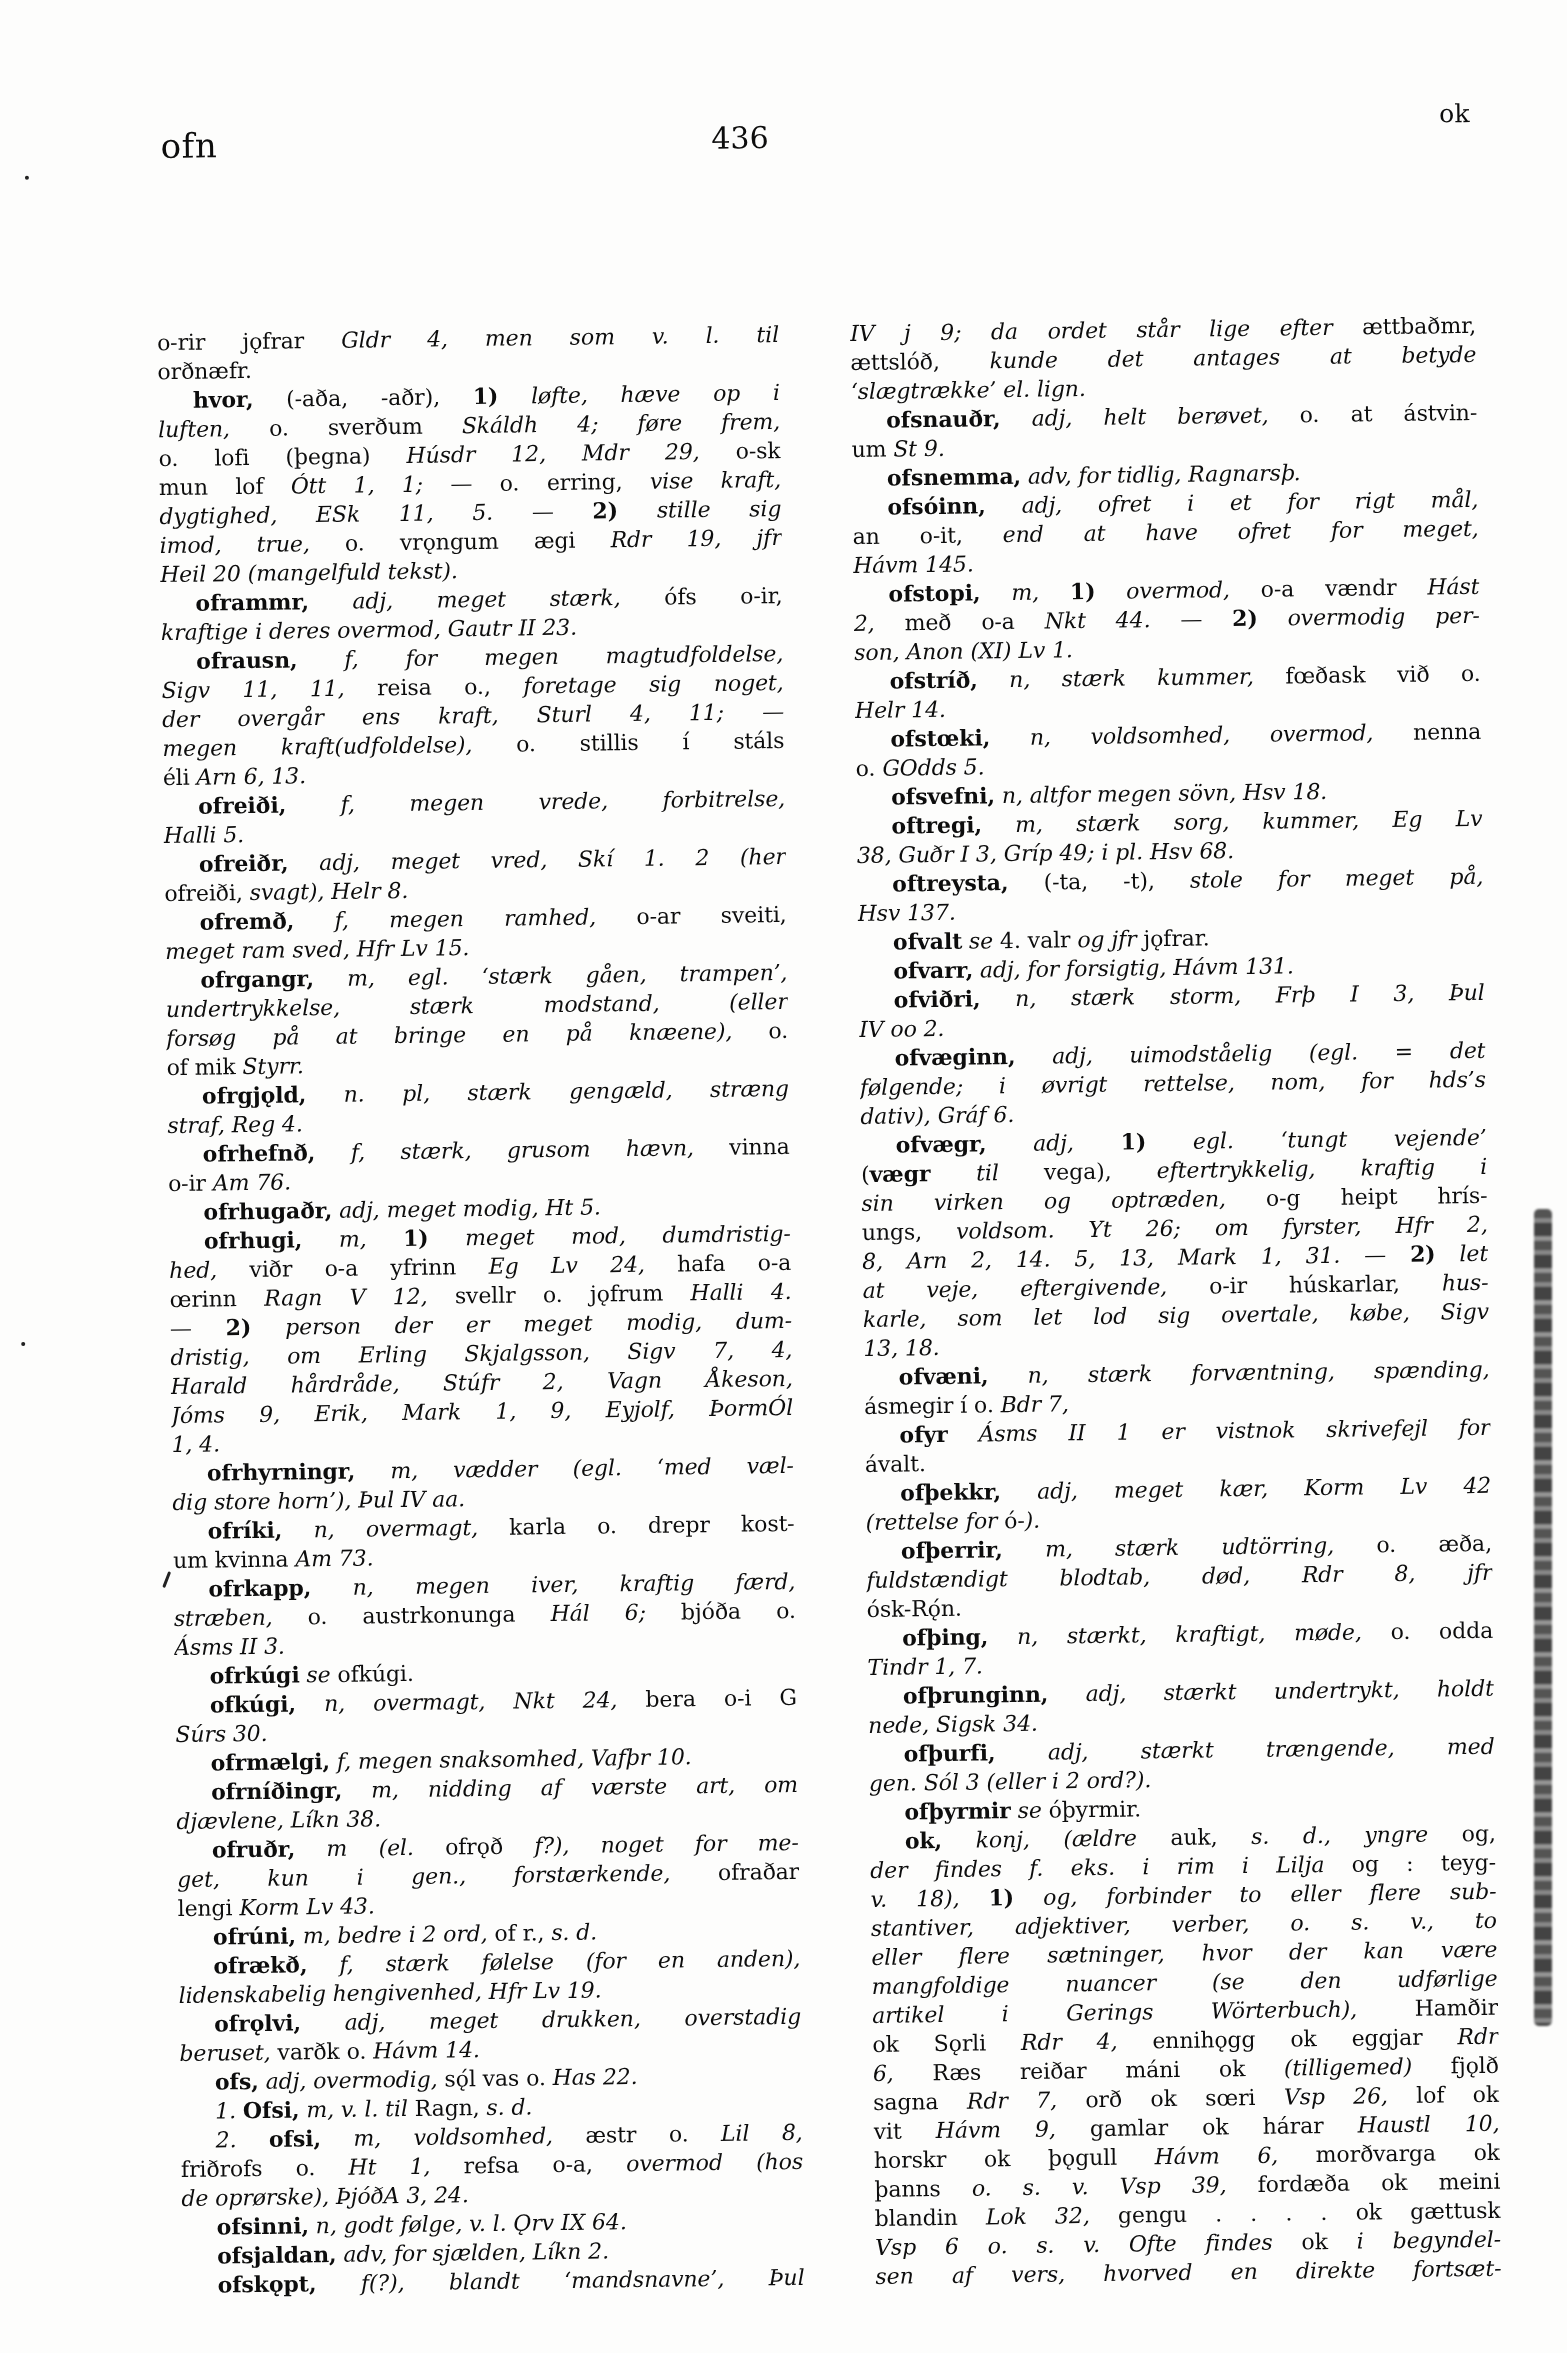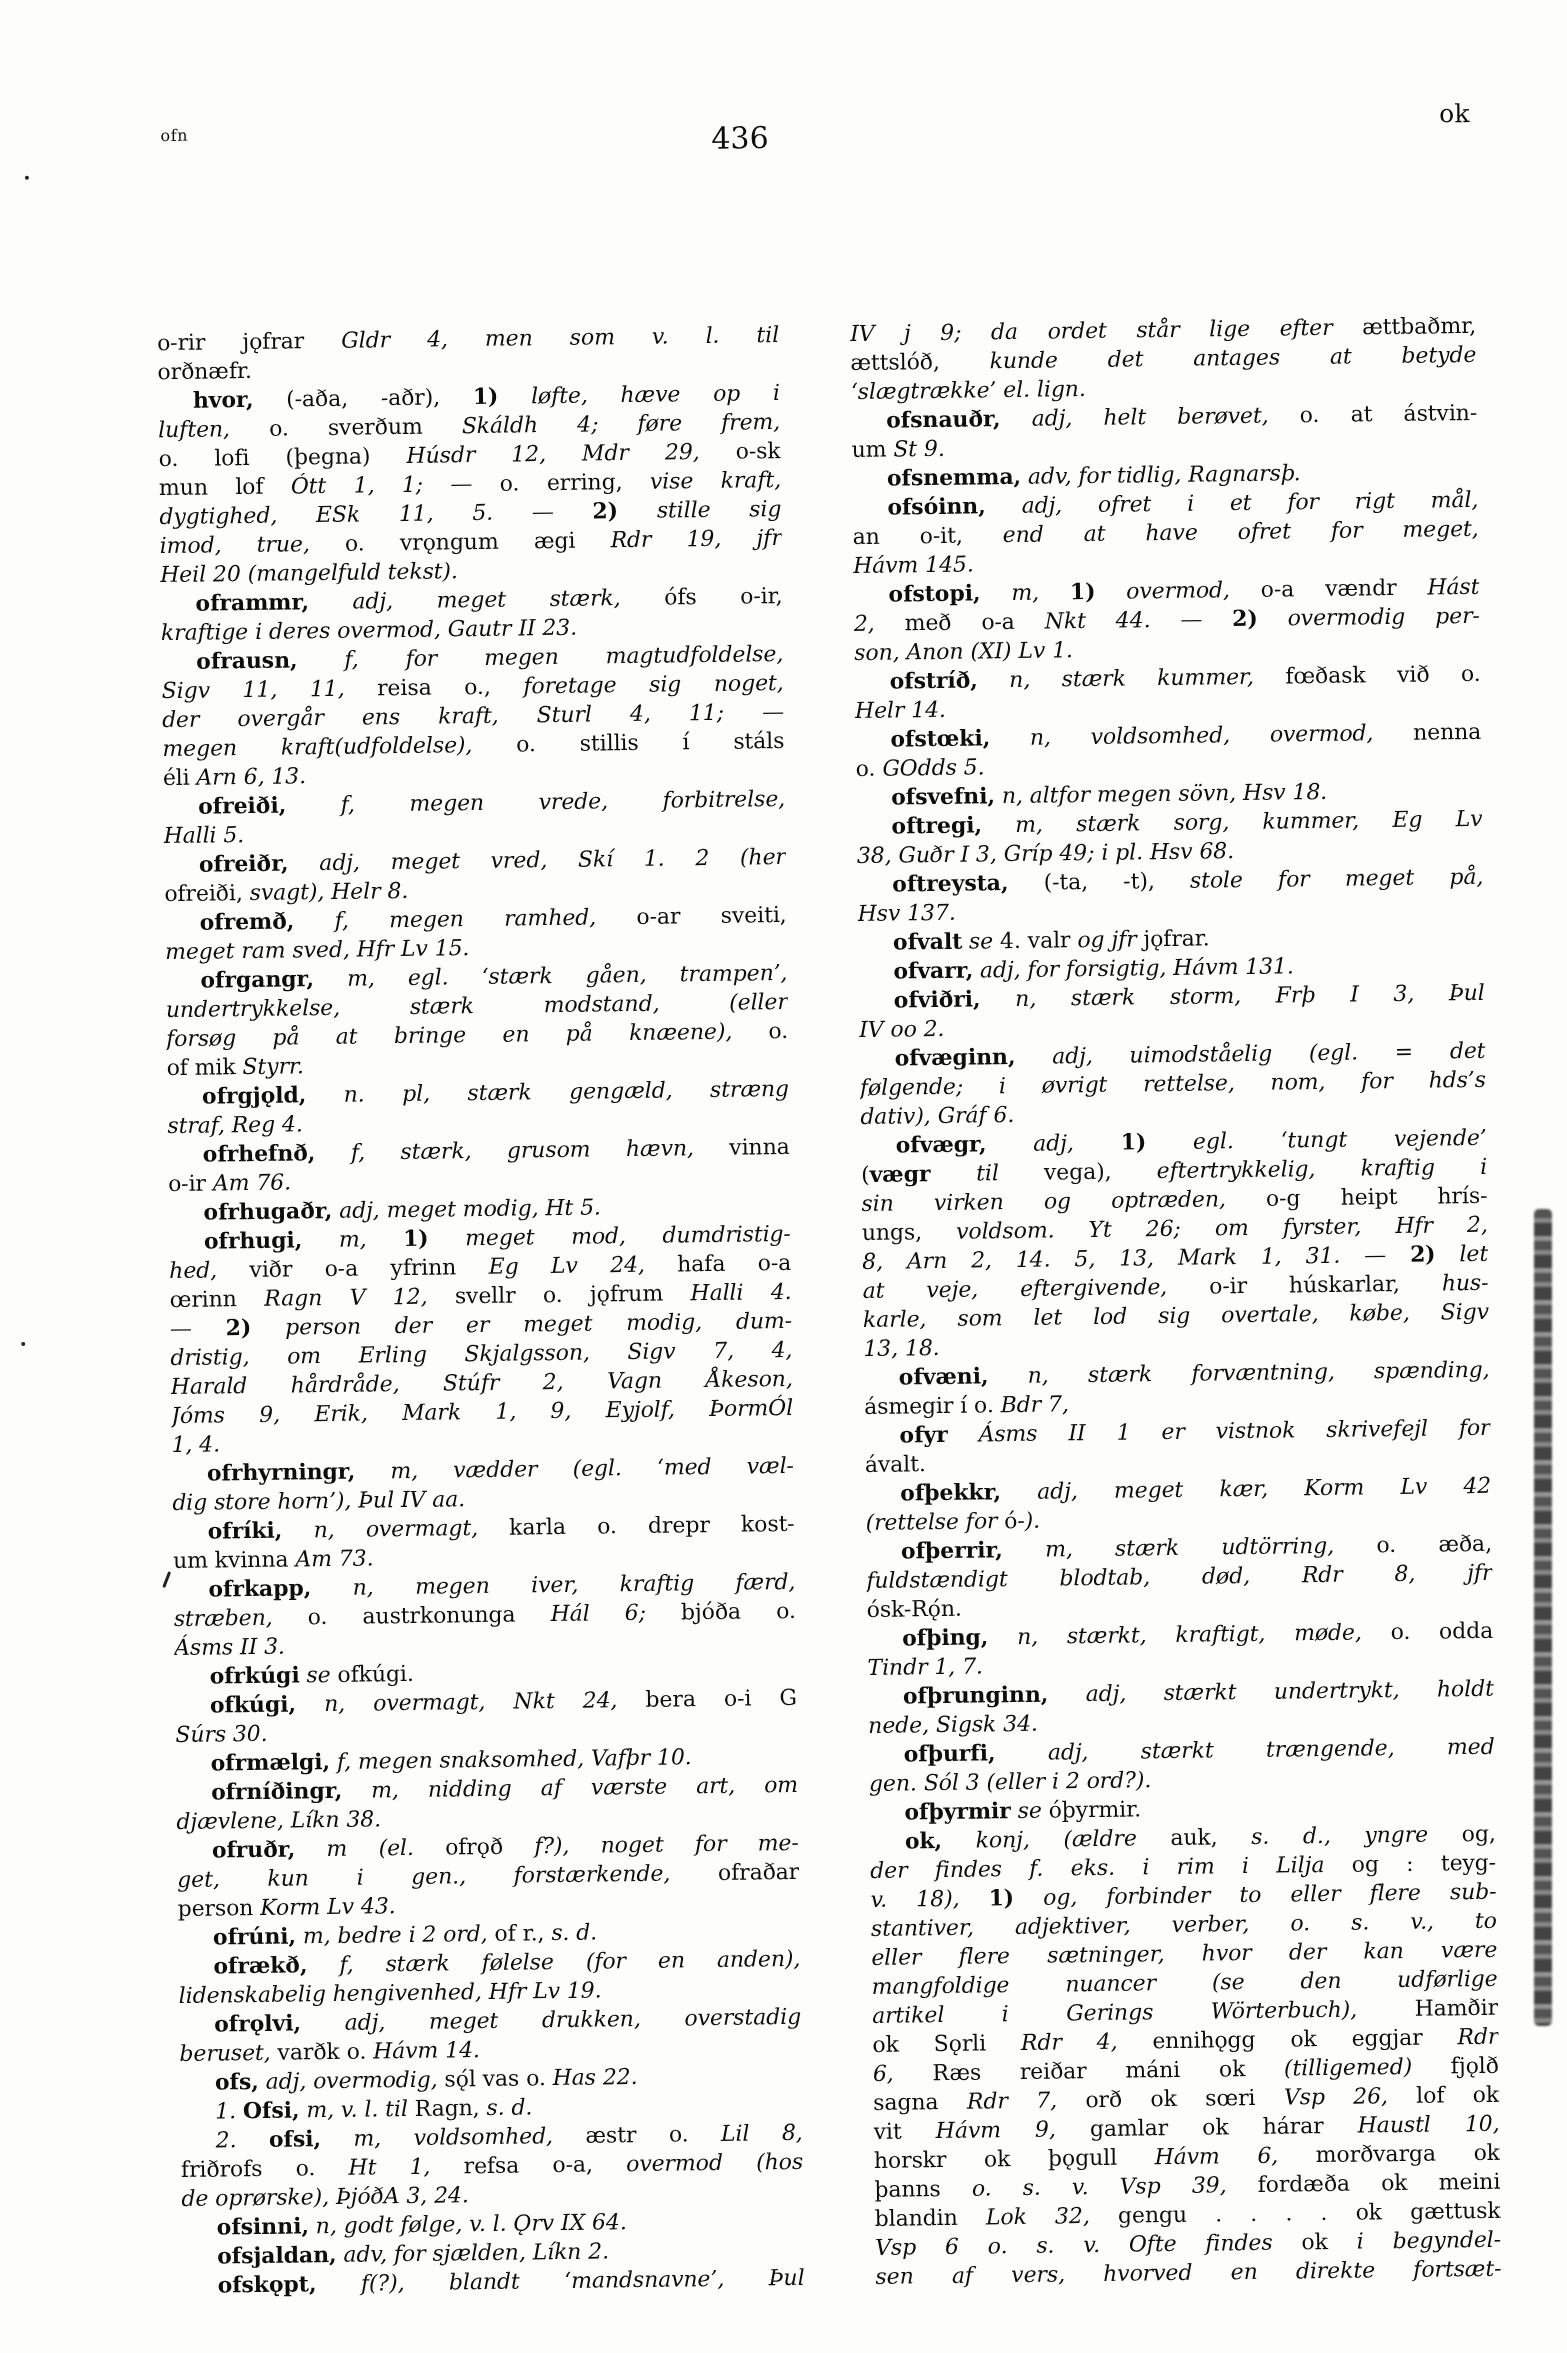--- a/index.html
+++ b/index.html
@@ -12,21 +12,21 @@
     color: #0d0d0d;
     font-family: "DejaVu Serif", serif;
     overflow: hidden;
   }
   .rot {
     position: absolute;
     inset: 0;
     transform: rotate(-0.75deg);
     transform-origin: 784px 1171px;
   }
-  .hdr-left  { position: absolute; left: 174px;  top: 118px; font-size: 16px; letter-spacing: 0.6px; }
+  .hdr-left  { position: absolute; left: 174px;  top: 118px; font-size: 34px; letter-spacing: 0.6px; }
   .hdr-num   { position: absolute; left: 0;      top: 120px; width: 1507px; text-align: center; font-size: 30px; }
   .hdr-right { position: absolute; left: 1453px; top: 108px; font-size: 25px; }
   .col {
     position: absolute;
     top: 320px;
     font-size: 22px;
     line-height: 29px;
   }
   .col-left  { left: 168px;  width: 622px; }
   .col-right { left: 861px; width: 626px; }
@@ -115,21 +115,21 @@
         <div class="line j"><span class="sg-i">stræben, </span><span class="sg-r">o. austrkonunga </span><span class="sg-i">Hál 6; </span><span class="sg-r">bjóða o.</span></div>
         <div class="line"><span class="sg-i">Ásms II 3.</span></div>
         <div class="line ind"><span class="sg-b">ofrkúgi</span><span class="sg-i"> se </span><span class="sg-r">ofkúgi.</span></div>
         <div class="line ind j"><span class="sg-b">ofkúgi,</span><span class="sg-i"> n, overmagt, Nkt 24, </span><span class="sg-r">bera o-i G</span></div>
         <div class="line"><span class="sg-i">Súrs 30.</span></div>
         <div class="line ind"><span class="sg-b">ofrmælgi,</span><span class="sg-i"> f, megen snaksomhed, Vafþr 10.</span></div>
         <div class="line ind j"><span class="sg-b">ofrníðingr,</span><span class="sg-i"> m, nidding af værste art, om</span></div>
         <div class="line"><span class="sg-i">djævlene, Líkn 38.</span></div>
         <div class="line ind j"><span class="sg-b">ofruðr,</span><span class="sg-i"> m (el. </span><span class="sg-r">ofrǫð </span><span class="sg-i">f?), noget for me-</span></div>
         <div class="line j"><span class="sg-i">get, kun i gen., forstærkende, </span><span class="sg-r">ofraðar</span></div>
-        <div class="line"><span class="sg-r">person </span><span class="sg-i">Korm Lv 43.</span></div>
+        <div class="line"><span class="sg-r">lengi </span><span class="sg-i">Korm Lv 43.</span></div>
         <div class="line ind"><span class="sg-b">ofrúni,</span><span class="sg-i"> m, bedre i 2 ord, </span><span class="sg-r">of r., </span><span class="sg-i">s. d.</span></div>
         <div class="line ind j"><span class="sg-b">ofrækð,</span><span class="sg-i"> f, stærk følelse (for en anden),</span></div>
         <div class="line"><span class="sg-i">lidenskabelig hengivenhed, Hfr Lv 19.</span></div>
         <div class="line ind j"><span class="sg-b">ofrǫlvi,</span><span class="sg-i"> adj, meget drukken, overstadig</span></div>
         <div class="line"><span class="sg-i">beruset, </span><span class="sg-r">varðk o. </span><span class="sg-i">Hávm 14.</span></div>
         <div class="line ind"><span class="sg-b">ofs,</span><span class="sg-i"> adj, overmodig, </span><span class="sg-r">sǫ́l vas o. </span><span class="sg-i">Has 22.</span></div>
         <div class="line ind"><span class="sg-i">1. </span><span class="sg-b">Ofsi,</span><span class="sg-i"> m, v. l. til </span><span class="sg-r">Ragn, </span><span class="sg-i">s. d.</span></div>
         <div class="line ind j"><span class="sg-i">2. </span><span class="sg-b">ofsi,</span><span class="sg-i"> m, voldsomhed, </span><span class="sg-r">æstr o. </span><span class="sg-i">Lil 8,</span></div>
         <div class="line j"><span class="sg-r">friðrofs o. </span><span class="sg-i">Ht 1, </span><span class="sg-r">refsa o-a, </span><span class="sg-i">overmod (hos</span></div>
         <div class="line"><span class="sg-i">de oprørske), ÞjóðA 3, 24.</span></div>

